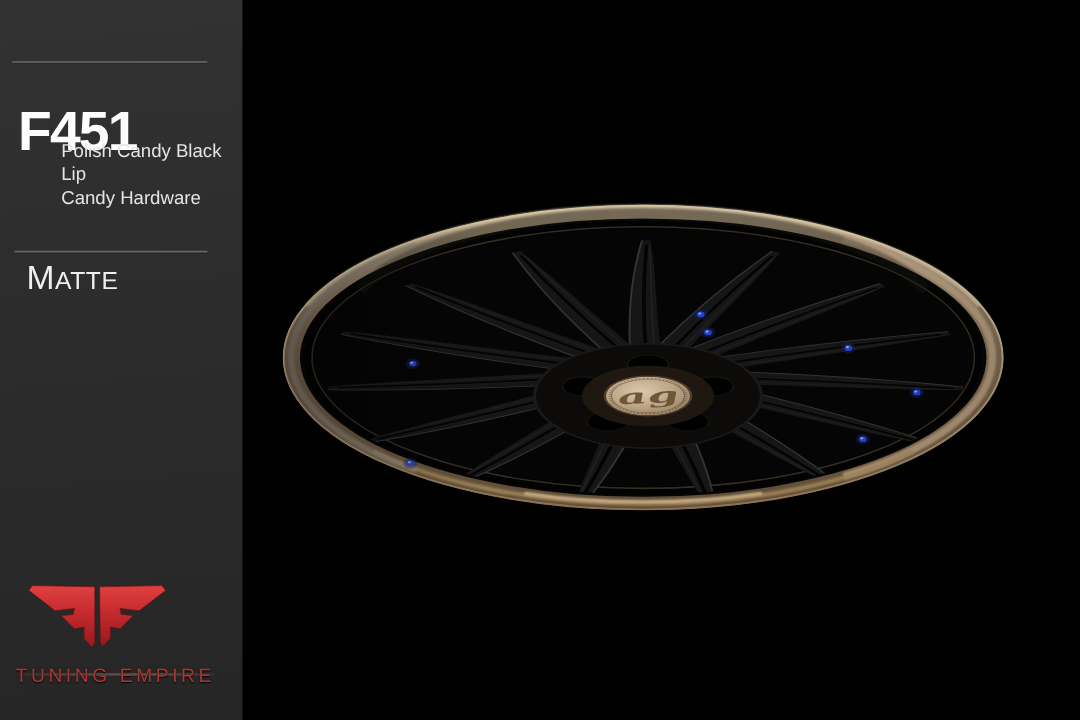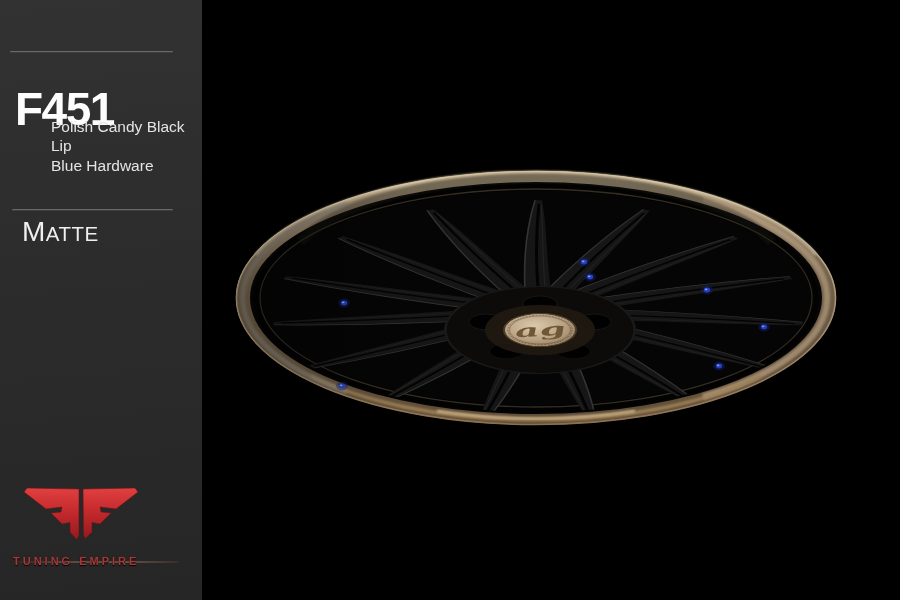--- a/index.html
+++ b/index.html
@@ -18,39 +18,39 @@
             color:#e4e4e4;font-weight:400;margin-left:32px;}
   .finish{position:absolute;left:22px;top:212px;color:#efefef;line-height:39px;
           letter-spacing:.5px;}
   .finish .ln{display:block;height:39px;text-align:right;}
   .finish .big{font-size:28px;}
   .finish .small{font-size:20.5px;}
   
   .logo-svg{position:absolute;left:24px;top:486px;width:114px;height:58px;}
   .brand-line{position:absolute;left:8px;top:561px;width:171px;height:2px;z-index:1;
               background:linear-gradient(90deg,#2c2120 0%,#5a4742 30%,#624f49 70%,#3a2d2b 100%);}
-  .brand-name{position:absolute;left:13px;top:555px;z-index:2;font-size:11px;font-weight:bold;
+  .brand-name{position:absolute;left:13px;top:555px;z-index:2;font-size:16px;font-weight:normal;
               letter-spacing:3px;color:#a23a36;white-space:nowrap;
               text-shadow:0 1px 1px rgba(0,0,0,.95),0 0 2px rgba(110,20,20,.4);}
   
   .wheel-svg{position:absolute;left:0;top:0;width:900px;height:600px;}
 </style>
 </head>
 <body>
 
 <div class="stage">
 
   <aside class="sidebar">
     <div class="divider d1"></div>
 
     <h1 class="model">F451</h1>
 
     <p class="subtitle">
       <span>Polish Candy Black Lip</span><br>
-      <span>Blue Hardware</span>
+      <span>Candy Hardware</span>
     </p>
 
     <div class="divider d2"></div>
 
     <div class="finish">
       <span class="ln"><span class="big">M</span><span class="small">ATTE</span></span>
     </div>
 
     <svg class="logo-svg" viewBox="0 0 114 58">
       <defs>

